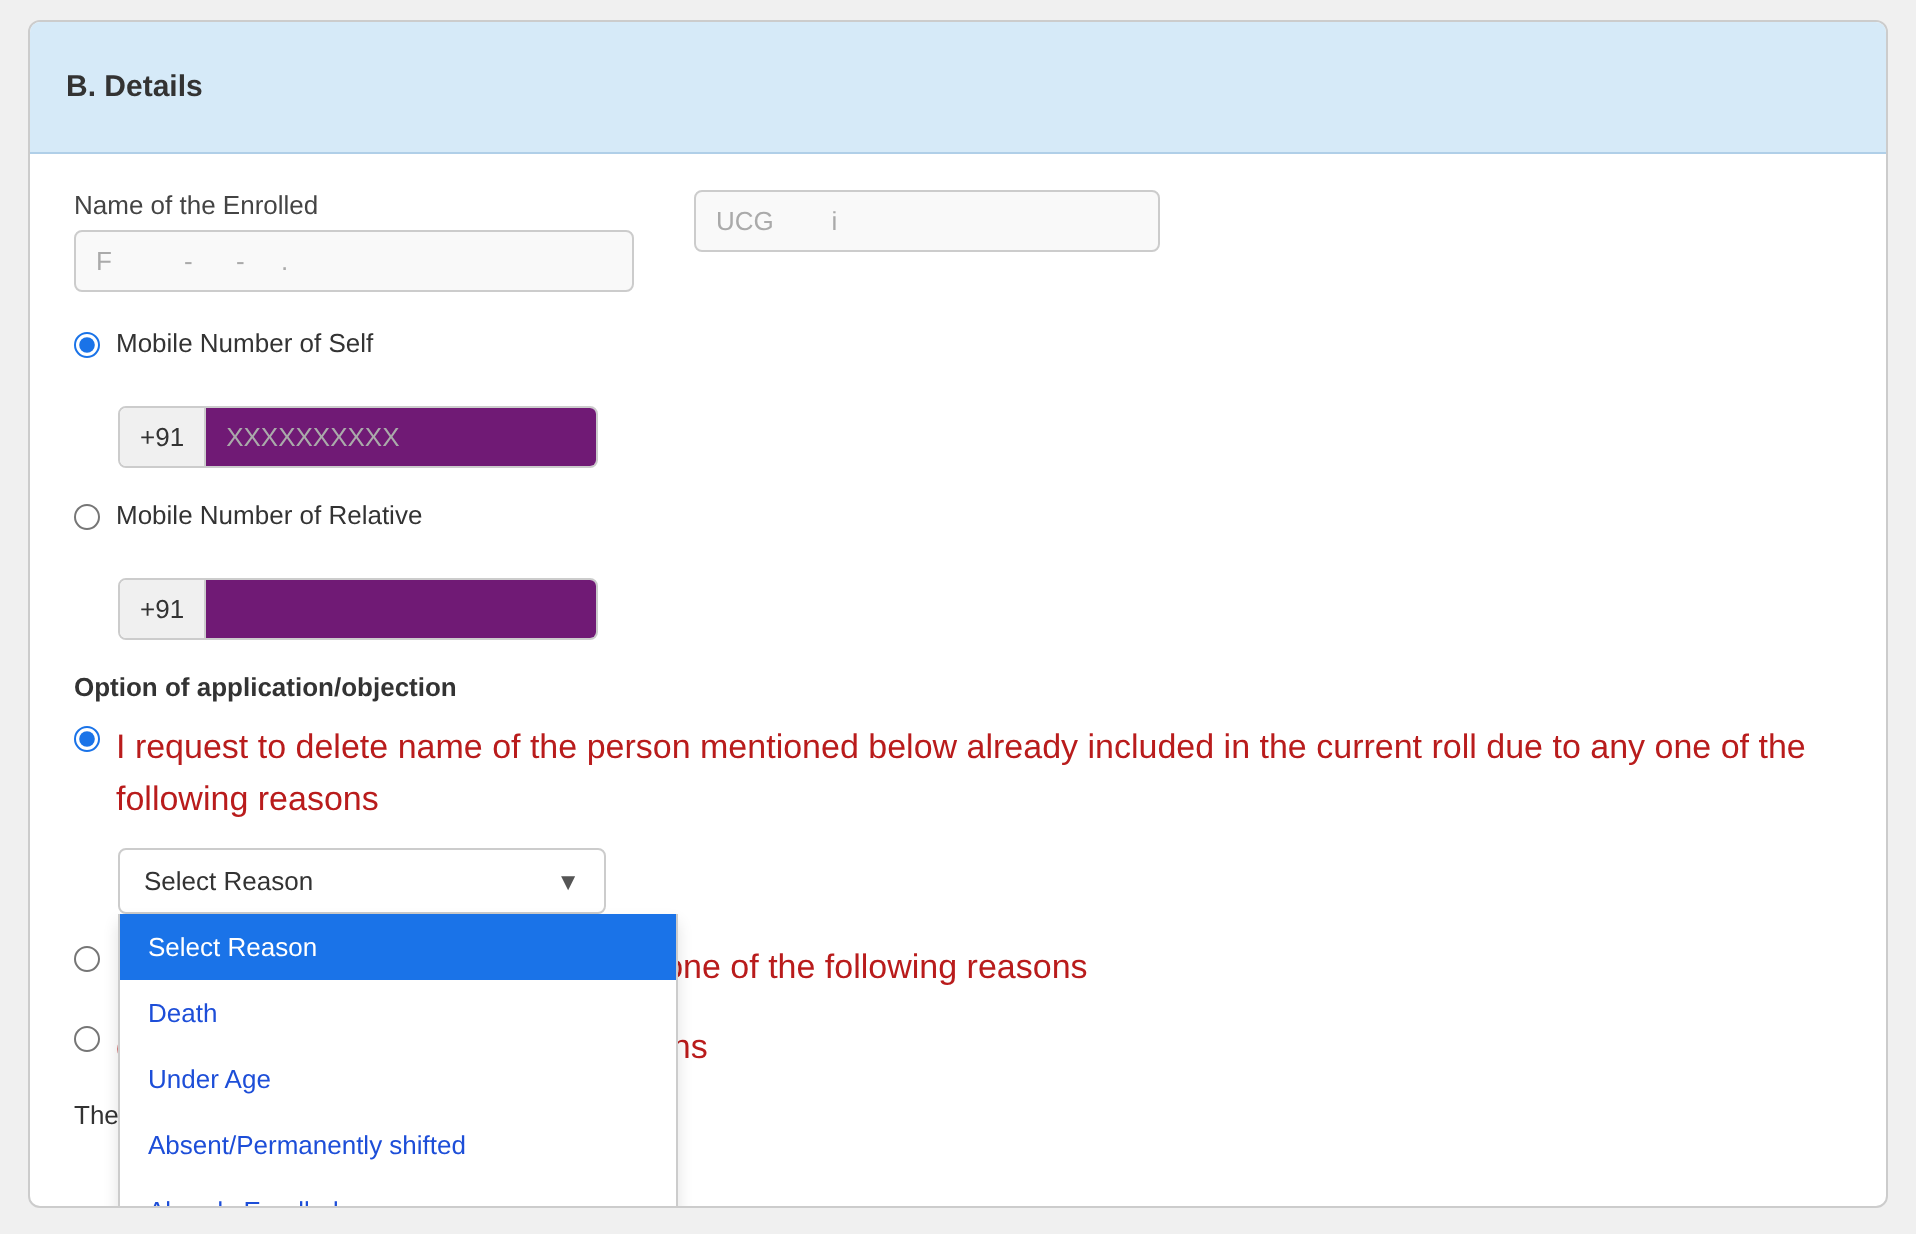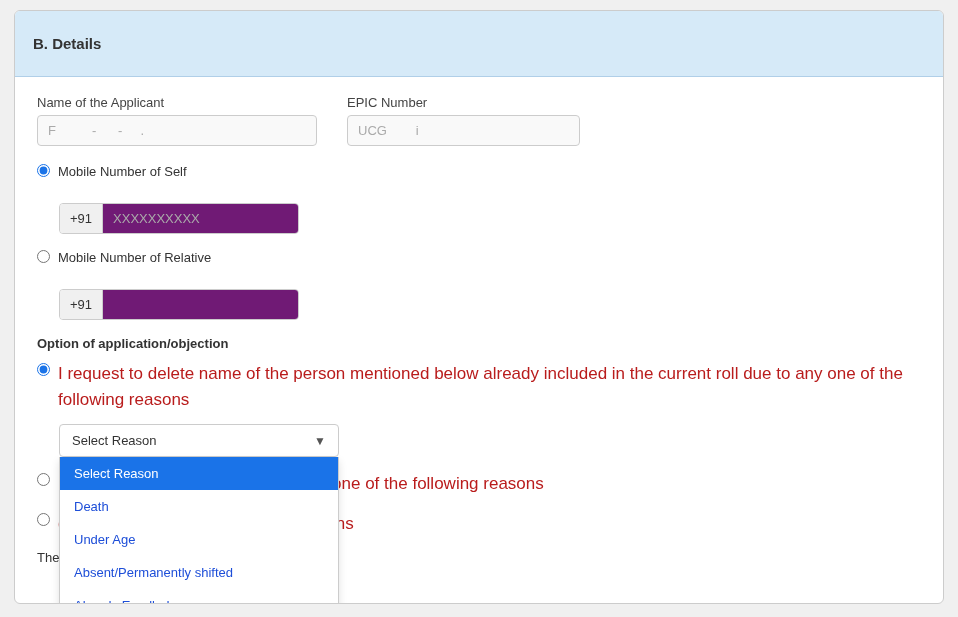--- a/index.html
+++ b/index.html
@@ -56,21 +56,21 @@
       background: #f9f9f9;
     }
     .applicant-input {
       width: 280px;
     }
     .epic-input {
       width: 233px;
     }
     .radio-group {
       display: flex;
-      align-items: flex-start;
+      align-items: flex-end;
       gap: 8px;
       margin-bottom: 10px;
     }
     .radio-group input[type="radio"] {
       accent-color: #1a73e8;
     }
     .radio-group label {
       font-size: 13px;
       color: #333;
     }
@@ -118,21 +118,21 @@
       gap: 8px;
       margin-bottom: 12px;
     }
     .option-block input[type="radio"] {
       margin-top: 2px;
       accent-color: #1a73e8;
     }
     
     .select-wrapper {
       position: relative;
-      width: 280px;
+      width: 244px;
       margin-left: 22px;
       margin-bottom: 14px;
       z-index: 100;
     }
     .select-box {
       border: 1px solid #ccc;
       border-radius: 4px;
       padding: 8px 12px;
       font-size: 13px;
       color: #333;
@@ -192,25 +192,24 @@
 <body>
 
 <div class="card">
   <div class="section-header">
     <span>B. Details</span>
   </div>
   <div class="section-body">
 
     <div class="form-row">
       <div class="form-group">
-        <label>Name of the Applicant</label>
+        <label>Name of the Enrolled</label>
         <input type="text" class="applicant-input" value="F          -      -     ." style="color: rgb(170, 170, 170);" placeholder="F          -      -     .">
       </div>
       <div class="form-group">
-        <label>EPIC Number</label>
         <input type="text" class="epic-input" value="UCG        i" style="color: rgb(170, 170, 170);" placeholder="UCG        i">
       </div>
     </div>
 
     <div class="radio-group">
       <input type="radio" name="mobile-type" id="mobile-self" checked="" style="">
       <label for="mobile-self">Mobile Number of Self</label>
     </div>
     <div class="phone-row">
       <span class="phone-prefix">+91</span>

